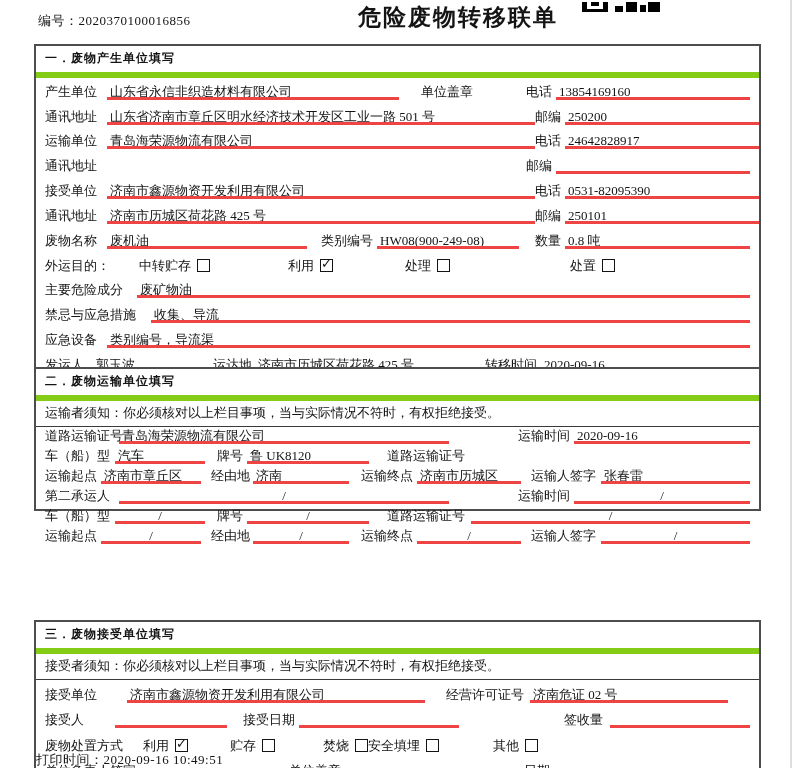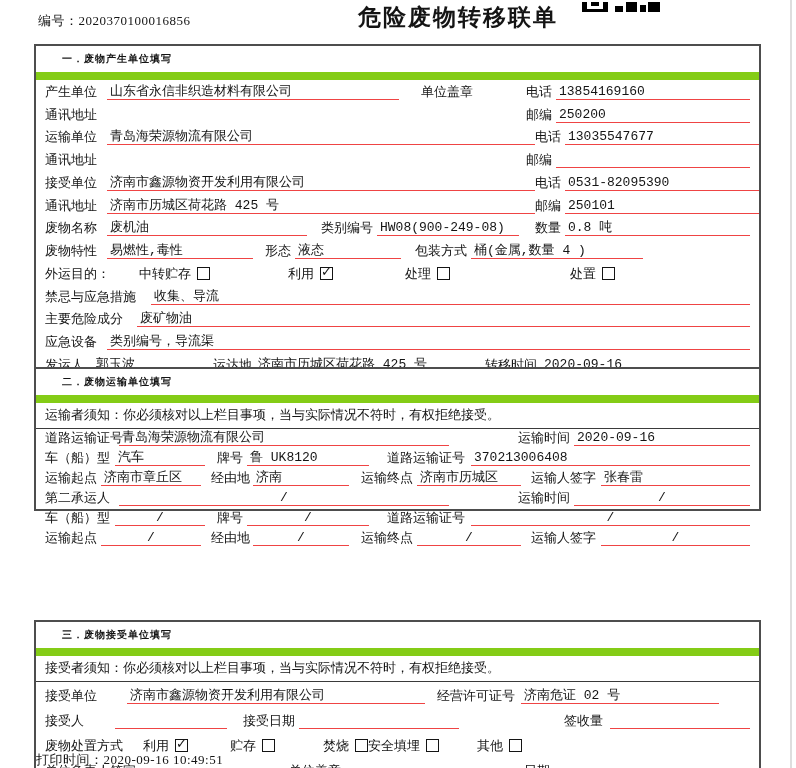--- a/index.html
+++ b/index.html
@@ -8,29 +8,29 @@
   .docno{position:absolute;left:38px;top:12px;white-space:nowrap;letter-spacing:.5px;}
   .doc-title{position:absolute;left:318px;top:2px;width:280px;text-align:center;
              font-size:23px;font-weight:bold;letter-spacing:2px;white-space:nowrap;}
   .qr{position:absolute;left:582px;top:0;}
   .scan-edge{position:absolute;left:790px;top:0;width:2px;height:768px;background:#dedede;}
   .box{position:absolute;left:34px;width:727px;border:2px solid #4d4d4d;box-sizing:border-box;
        display:flex;flex-direction:column;background:#fff;}
   .box1{top:44px;height:334px;}
   .box2{top:367px;height:144px;}
   .box3{top:620px;height:164px;}
-  .sec-title{height:26px;line-height:25px;font-weight:bold;font-size:10px;
-             padding-left:26px;border-bottom:8px solid #84cc16;flex:none;letter-spacing:1px;}
+  .sec-title{height:26px;line-height:25px;font-weight:bold;font-size:12px;
+             padding-left:9px;border-bottom:6px solid #84cc16;flex:none;letter-spacing:1px;}
   .rows{flex:1;display:flex;flex-direction:column;}
   .row{flex:1;display:flex;align-items:flex-end;padding:0 9px 3px 9px;}
   .notice-row{flex:none;height:25px;line-height:24px;padding-left:9px;
               border-bottom:1.5px solid #3a3a3a;white-space:nowrap;}
   .lb{white-space:nowrap;line-height:17px;flex:none;}
-  .v{border-bottom:1px solid #ef4444;padding:0 3px;white-space:nowrap;overflow:hidden;
-     height:17px;line-height:17px;flex:none;box-sizing:border-box;font-family:Liberation Mono, monospace;}
+  .v{border-bottom:3px solid #ef4444;padding:0 3px;white-space:nowrap;overflow:hidden;
+     height:17px;line-height:17px;flex:none;box-sizing:border-box;}
   .vf{flex:1 1 auto;}
   .c{text-align:center;}
   .opt{display:inline-flex;align-items:center;white-space:nowrap;line-height:17px;flex:none;}
   .cb{display:inline-block;width:11px;height:11px;border:1.6px solid #141414;
       margin-left:6px;position:relative;flex:none;}
   .cb.checked::before{content:"\2713";position:absolute;left:0px;top:-5px;font-size:13px;
       font-weight:bold;font-family:"DejaVu Sans",sans-serif;}
   .footer{position:absolute;left:36px;top:751px;white-space:nowrap;letter-spacing:.5px;}
 </style>
 </head>
@@ -61,29 +61,30 @@
       <div class="row">
         <span class="lb" style="width:62px">产生单位</span>
         <span class="v" style="width:292px">山东省永信非织造材料有限公司</span>
         <span class="lb" style="margin-left:22px">单位盖章</span>
         <span class="lb" style="margin-left:auto;width:30px">电话</span>
         <span class="v" style="width:194px">13854169160</span>
       </div>
 
       <div class="row">
         <span class="lb" style="width:62px">通讯地址</span>
+        <span class="v" style="width:428px">山东省济南市章丘区明水经济技术开发区工业一路 501 号</span>
         <span class="lb" style="margin-left:auto;width:30px">邮编</span>
         <span class="v" style="width:194px">250200</span>
       </div>
 
       <div class="row">
         <span class="lb" style="width:62px">运输单位</span>
         <span class="v" style="width:428px">青岛海荣源物流有限公司</span>
         <span class="lb" style="margin-left:auto;width:30px">电话</span>
-        <span class="v" style="width:194px">13035547677</span>
+        <span class="v" style="width:194px">24642828917</span>
       </div>
 
       <div class="row">
         <span class="lb" style="width:62px">通讯地址</span>
         <span class="lb" style="margin-left:auto;width:30px">邮编</span>
         <span class="v" style="width:194px"></span>
       </div>
 
       <div class="row">
         <span class="lb" style="width:62px">接受单位</span>
@@ -101,28 +102,20 @@
 
       <div class="row">
         <span class="lb" style="width:62px">废物名称</span>
         <span class="v" style="width:200px">废机油</span>
         <span class="lb" style="margin-left:14px;width:56px">类别编号</span>
         <span class="v" style="width:142px">HW08(900-249-08)</span>
         <span class="lb" style="margin-left:16px;width:30px">数量</span>
         <span class="v vf">0.8 吨</span>
       </div>
 
-      <div class="row">
-        <span class="lb" style="width:62px">废物特性</span>
-        <span class="v" style="width:146px">易燃性,毒性</span>
-        <span class="lb" style="margin-left:12px;width:30px">形态</span>
-        <span class="v" style="width:106px">液态</span>
-        <span class="lb" style="margin-left:14px;width:56px">包装方式</span>
-        <span class="v" style="width:172px">桶(金属,数量 4 )</span>
-      </div>
 
       <div class="row">
         <span class="lb" style="width:80px">外运目的：</span>
         <span class="opt" style="margin-left:14px">
             <span>中转贮存</span>
             <span class="cb"></span>
           </span>
         <span class="opt" style="margin-left:78px">
             <span>利用</span>
             <span class="cb checked"></span>
@@ -131,27 +124,27 @@
             <span>处理</span>
             <span class="cb"></span>
           </span>
         <span class="opt" style="margin-left:120px">
             <span>处置</span>
             <span class="cb"></span>
           </span>
       </div>
 
       <div class="row">
+        <span class="lb" style="width:92px">主要危险成分</span>
+        <span class="v vf">废矿物油</span>
+      </div>
+
+      <div class="row">
         <span class="lb" style="width:106px">禁忌与应急措施</span>
         <span class="v vf">收集、导流</span>
-      </div>
-
-      <div class="row">
-        <span class="lb" style="width:92px">主要危险成分</span>
-        <span class="v vf">废矿物油</span>
       </div>
 
       <div class="row">
         <span class="lb" style="width:62px">应急设备</span>
         <span class="v vf">类别编号，导流渠</span>
       </div>
 
       <div class="row">
         <span class="lb" style="width:48px">发运人</span>
         <span class="v" style="width:88px;">郭玉波</span>
@@ -175,21 +168,20 @@
         <span class="lb" style="margin-left:auto;width:56px">运输时间</span>
         <span class="v" style="width:176px">2020-09-16</span>
       </div>
 
       <div class="row">
         <span class="lb" style="width:70px">车（船）型</span>
         <span class="v" style="width:90px">汽车</span>
         <span class="lb" style="margin-left:12px;width:30px">牌号</span>
         <span class="v" style="width:122px">鲁 UK8120</span>
         <span class="lb" style="margin-left:18px;width:84px">道路运输证号</span>
-        <span class="v vf">370213006408</span>
       </div>
 
       <div class="row">
         <span class="lb" style="width:56px">运输起点</span>
         <span class="v" style="width:100px">济南市章丘区</span>
         <span class="lb" style="margin-left:10px;width:42px">经由地</span>
         <span class="v" style="width:96px">济南</span>
         <span class="lb" style="margin-left:12px;width:56px">运输终点</span>
         <span class="v" style="width:104px">济南市历城区</span>
         <span class="lb" style="margin-left:10px;width:70px">运输人签字</span>
@@ -227,21 +219,21 @@
   </div>
 
   <div class="box box3">
     <div class="sec-title">三．废物接受单位填写</div>
     <div class="notice-row">接受者须知：你必须核对以上栏目事项，当与实际情况不符时，有权拒绝接受。</div>
     <div class="rows">
 
       <div class="row">
         <span class="lb" style="width:60px">接受单位</span>
         <span class="v" style="width:298px;margin-left:22px">济南市鑫源物资开发利用有限公司</span>
-        <span class="lb" style="margin-left:12px;width:84px">经营许可证号</span>
+        <span class="lb" style="margin-left:21px;width:84px">经营许可证号</span>
         <span class="v" style="width:198px">济南危证 02 号</span>
       </div>
 
       <div class="row">
         <span class="lb" style="width:48px">接受人</span>
         <span class="v" style="width:112px;margin-left:22px"></span>
         <span class="lb" style="margin-left:16px;width:56px">接受日期</span>
         <span class="v" style="width:160px"></span>
         <span class="lb" style="margin-left:auto;width:46px">签收量</span>
         <span class="v" style="width:140px"></span>
@@ -258,21 +250,21 @@
             <span class="cb"></span>
           </span>
         <span class="opt" style="margin-left:48px">
             <span>焚烧</span>
             <span class="cb"></span>
           </span>
         <span class="opt" style="">
             <span>安全填埋</span>
             <span class="cb"></span>
           </span>
-        <span class="opt" style="margin-left:38px">
+        <span class="opt" style="margin-left:54px">
             <span>其他</span>
             <span class="cb"></span>
           </span>
       </div>
 
       <div class="row">
         <span class="lb" style="width:94px">单位负责人签字</span>
         <span class="v" style="width:110px;margin-left:26px"></span>
         <span class="lb" style="margin-left:14px;width:56px">单位盖章</span>
         <span class="lb" style="margin-left:auto;width:30px">日期</span>

